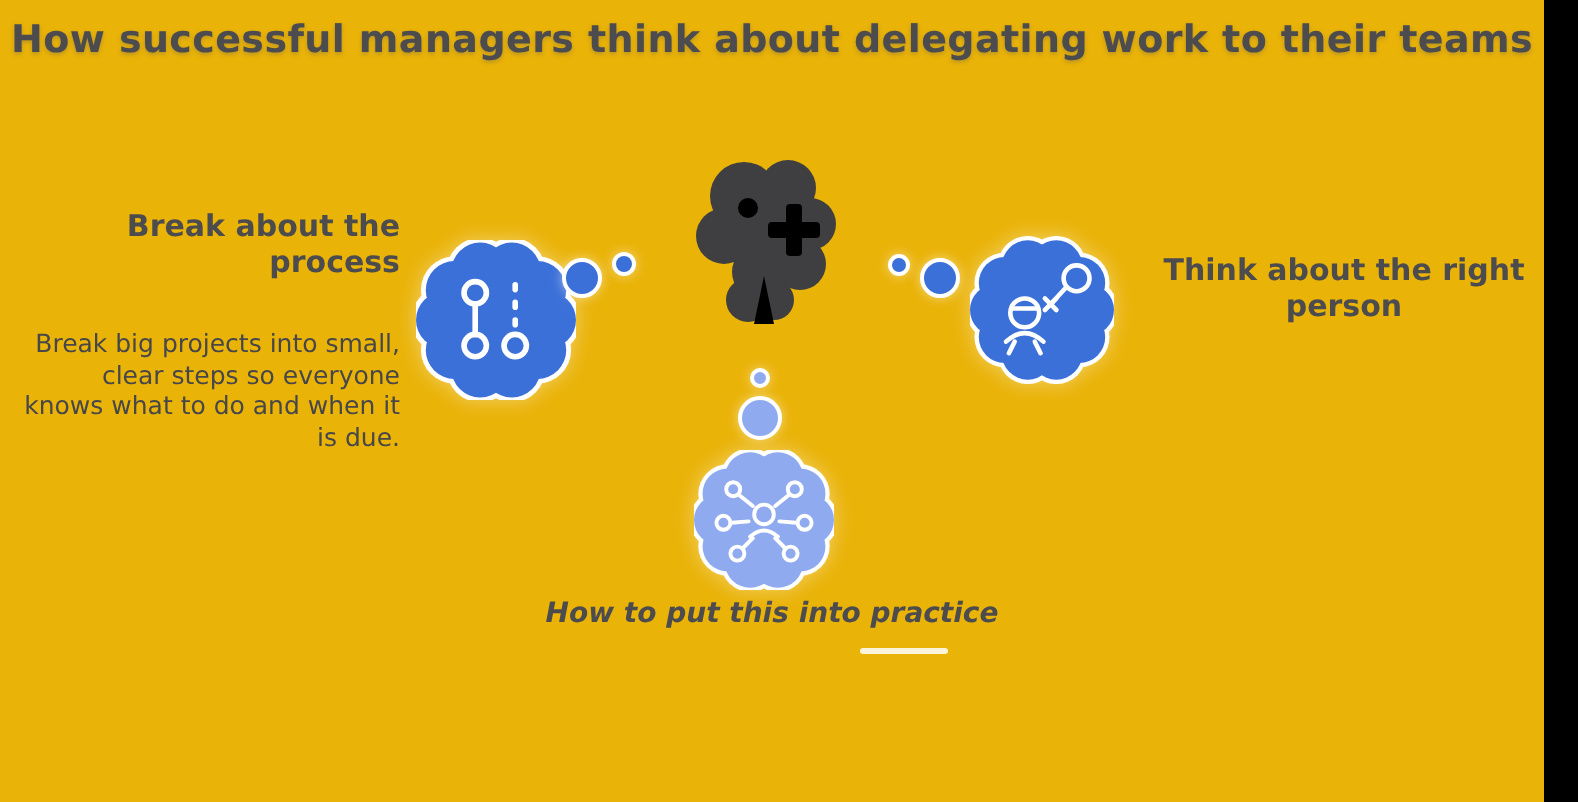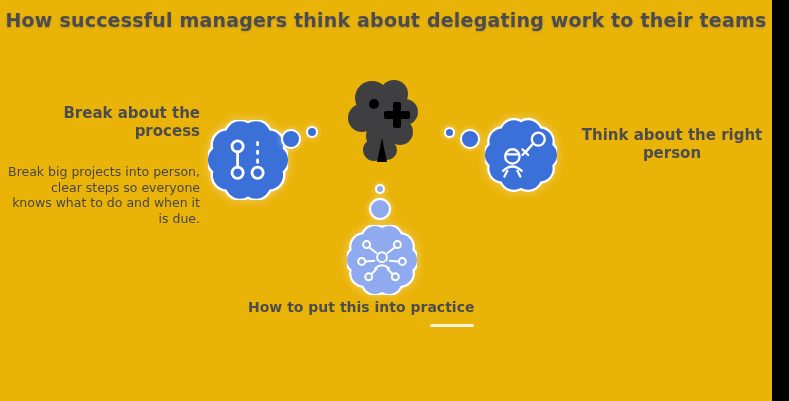--- a/index.html
+++ b/index.html
@@ -11,42 +11,42 @@
     position:absolute;top:9px;left:0;width:100%;text-align:center;
     font-size:19px;font-weight:bold;color:#4c4c4f;letter-spacing:.2px;
     text-shadow:0 1px 2px rgba(90,90,90,.35);
   }
   .txt-heading{font-size:15px;font-weight:bold;color:#4c4c4f;}
   .txt-body{font-size:12.5px;line-height:15.5px;color:#47474a;}
   .left-block{position:absolute;left:8px;top:104px;width:192px;text-align:right;}
   .left-block .txt-body{margin-top:24px;}
   .right-block{position:absolute;left:557px;top:126px;width:230px;text-align:center;}
   .right-block .txt-body{margin-top:16px;}
-  .bottom-block{position:absolute;left:248px;top:299px;width:276px;}
+  .bottom-block{position:absolute;left:248px;top:299px;width:276px;text-align:center;font-style:italic;}
   .bottom-heading{font-size:14px;font-weight:600;color:#4c4c4f;}
   .bottom-big{margin-top:9px;font-size:18px;line-height:23px;font-weight:bold;color:#4c4c4f;}
   .heading-underline{position:absolute;left:430px;top:324px;width:44px;height:3px;
     background:rgba(255,255,255,.85);border-radius:2px;}
   .cloud{position:absolute;filter:drop-shadow(0 0 5px rgba(255,255,255,.40));}
   .dot{position:absolute;border-radius:50%;border:2px solid #fff;box-sizing:border-box;
     filter:drop-shadow(0 0 3px rgba(255,255,255,.5));}
   .dot.blue{background:#3b70d8;}
   .dot.lblue{background:#8faaee;}
   .center-icon{position:absolute;left:342px;top:70px;}
 </style>
 </head>
 <body>
 
 <div id="stage">
 
   <div class="title">How successful managers think about delegating work to their teams</div>
 
   <div class="left-block">
     <div class="txt-heading">Break about the process</div>
-    <div class="txt-body">Break big projects into person, clear steps so everyone knows what to do and when it is due.</div>
+    <div class="txt-body">Break big projects into small, clear steps so everyone knows what to do and when it is due.</div>
   </div>
 
   <div class="right-block">
     <div class="txt-heading">Think about the right person</div>
   </div>
 
   <div class="bottom-block">
     <div class="bottom-heading">How to put this into practice</div>
   </div>
   <div class="heading-underline"></div>

